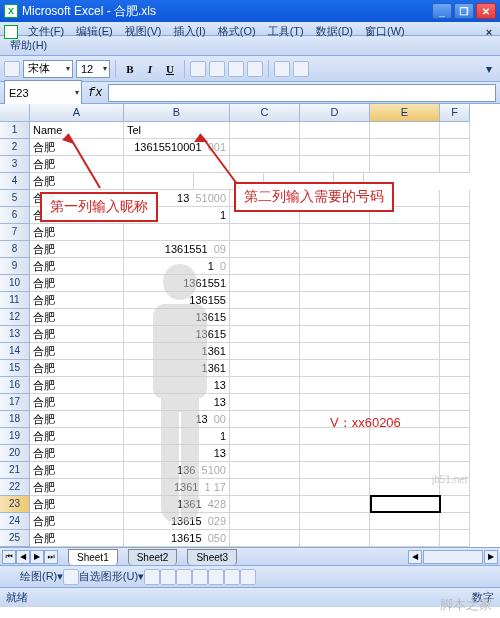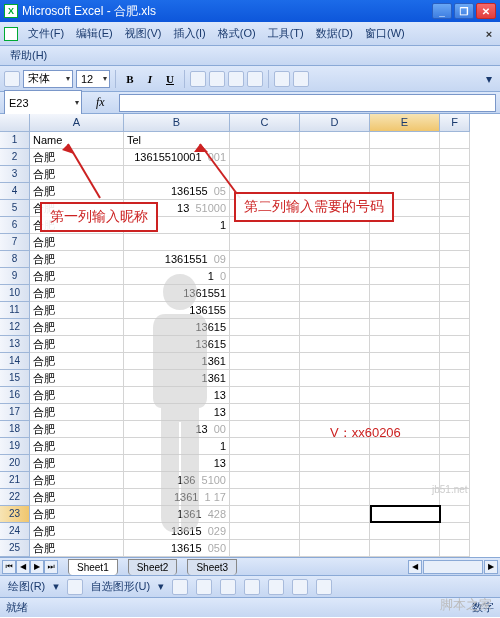--- a/index.html
+++ b/index.html
@@ -3,37 +3,37 @@
 <meta charset="utf-8">
 <style>
 *{margin:0;padding:0;box-sizing:border-box;font-family:"SimSun","Microsoft YaHei",Arial,sans-serif;font-size:11px}
 body{background:#fff;width:500px;height:618px;position:relative;overflow:hidden}
 .titlebar{background:linear-gradient(#1c6be8,#0d56da);height:22px;display:flex;align-items:center;color:#fff;padding:0 4px}
 .titlebar .ticon{width:14px;height:14px;background:#fff;border:1px solid #0a3;margin-right:4px;display:flex;align-items:center;justify-content:center;color:#0a3;font-size:9px;font-weight:bold}
 .titlebar .title{flex:1;font-size:12px}
 .winbtns{display:flex;gap:2px}
 .winbtn{width:20px;height:16px;background:linear-gradient(#6aa8f5,#3d7de0);border:1px solid #2a5fc0;border-radius:2px;display:flex;align-items:center;justify-content:center;color:#fff;font-size:10px;font-weight:bold}
 .winbtn.close{background:linear-gradient(#f56a6a,#e03d3d);border-color:#c02a2a}
-.menubar{background:linear-gradient(#dde8fa,#c6d7f2);height:24px;display:flex;align-items:center;padding:0 4px;border-bottom:1px solid #8aa9d6;flex-wrap:wrap}
+.menubar{background:linear-gradient(#dde8fa,#c6d7f2);height:14px;display:flex;align-items:center;padding:0 4px;border-bottom:1px solid #8aa9d6;flex-wrap:wrap}
 .menubar .tinyicon{width:14px;height:14px;background:#fff;border:1px solid #0a3;margin-right:4px}
 .menuitem{padding:2px 6px;color:#1a3a6e}
 .menuq{margin-left:auto;padding:0 4px;color:#1a3a6e;font-size:12px}
 .closex{width:14px;height:14px;display:flex;align-items:center;justify-content:center;color:#333;font-weight:bold}
 .menubar2{background:linear-gradient(#dde8fa,#c6d7f2);height:20px;display:flex;align-items:flex-start;padding:0 4px;border-bottom:1px solid #8aa9d6}
 .toolbar{background:linear-gradient(#dde8fa,#c6d7f2);height:26px;display:flex;align-items:center;padding:0 4px;border-bottom:1px solid #8aa9d6;gap:3px}
 .tbtn{width:16px;height:16px;background:#eef3fb;border:1px solid #a8bbdc;border-radius:2px}
 .fontbox{background:#fff;border:1px solid #7a97c9;height:18px;padding:0 12px 0 4px;display:flex;align-items:center;position:relative;min-width:50px}
 .fontbox::after{content:"▾";position:absolute;right:2px;font-size:8px;color:#333}
 .sep{width:1px;height:18px;background:#a8bbdc;margin:0 2px}
 .bbtns{display:flex;gap:2px}
 .bb{width:18px;height:18px;border:1px solid transparent;display:flex;align-items:center;justify-content:center;font-size:11px;font-family:"Times New Roman";font-weight:bold}
 .formulabar{background:linear-gradient(#dde8fa,#c6d7f2);height:22px;display:flex;align-items:center;padding:0 4px;border-bottom:1px solid #8aa9d6}
 .namebox{background:#fff;border:1px solid #7a97c9;width:78px;height:26px;padding:0 12px 0 4px;display:flex;align-items:center;position:relative}
 .namebox::after{content:"▾";position:absolute;right:2px;font-size:8px;color:#333}
-.fx{padding:0 14px;font-style:italic;font-family:Liberation Serif, serif;font-size:12px}
+.fx{padding:0 6px;font-style:italic;font-family:Liberation Mono, monospace;font-size:12px}
 .fxinput{flex:1;background:#fff;border:1px solid #7a97c9;height:18px;padding:0 4px}
 .grid{position:relative;background:#fff}
 .ghead{display:flex;height:18px}
 .corner{width:30px;background:linear-gradient(#f3f6fc,#d8e1f0);border-right:1px solid #9eb6d8;border-bottom:1px solid #9eb6d8}
 .colh{background:linear-gradient(#f3f6fc,#d8e1f0);border-right:1px solid #9eb6d8;border-bottom:1px solid #9eb6d8;text-align:center;line-height:17px;color:#1a3a6e}
 .colh.sel{background:linear-gradient(#f7e4b4,#f0c66e)}
 .row{display:flex;height:17px}
 .rowh{width:30px;background:linear-gradient(90deg,#f3f6fc,#d8e1f0);border-right:1px solid #9eb6d8;border-bottom:1px solid #9eb6d8;text-align:center;line-height:16px;color:#1a3a6e;font-size:10px}
 .rowh.sel{background:linear-gradient(90deg,#f7e4b4,#f0c66e)}
 .cell{border-right:1px solid #d4d4d4;border-bottom:1px solid #d4d4d4;padding:0 3px;line-height:16px;overflow:hidden;white-space:nowrap;color:#000}
@@ -46,21 +46,21 @@
 .arrow polygon{fill:#c22}
 .vtext{position:absolute;color:#c22;font-size:13px}
 .wm{position:absolute;color:#ccc;font-size:10px}
 .wm2{position:absolute;color:#bbb;font-size:13px;font-family:Liberation Mono, monospace}
 .sheettabs{background:linear-gradient(#dde8fa,#c6d7f2);height:18px;display:flex;align-items:center;padding:0 2px;border-top:1px solid #8aa9d6}
 .navb{width:14px;height:14px;border:1px solid #8aa9d6;background:#e8effa;display:flex;align-items:center;justify-content:center;font-size:8px}
 .stab{background:#fff;border:1px solid #888;border-bottom:none;padding:0 8px;height:16px;line-height:15px;margin-left:10px;border-radius:0 0 4px 4px;font-size:10px}
 .stab.inact{background:#d8e1f0}
 .scrollend{margin-left:auto;display:flex;gap:1px}
 .sbtn{width:14px;height:14px;border:1px solid #8aa9d6;background:#e8effa;font-size:8px;text-align:center;line-height:12px}
-.drawbar{background:linear-gradient(#dde8fa,#c6d7f2);height:22px;display:flex;align-items:center;padding:0 8px;border-top:1px solid #8aa9d6;gap:8px;color:#1a3a6e}
+.drawbar{background:linear-gradient(#dde8fa,#c6d7f2);height:22px;display:flex;align-items:center;padding:0 20px;border-top:1px solid #8aa9d6;gap:0;color:#1a3a6e}
 .statusbar{background:linear-gradient(#dde8fa,#c6d7f2);height:20px;display:flex;align-items:center;padding:0 6px;border-top:1px solid #8aa9d6;color:#1a3a6e}
 .statusbar .right{margin-left:auto}
 .ghost{position:absolute;left:145px;top:160px;width:70px;height:280px;opacity:0.55;pointer-events:none}
 .ghost svg{width:100%;height:100%}
 </style>
 </head>
 <body>
 
 <div class="titlebar">
   <div class="ticon">X</div>
@@ -155,21 +155,20 @@
         <div class="cell cA">合肥</div>
         <div class="cell cB tr"></div>
         <div class="cell cC"></div>
         <div class="cell cD"></div>
         <div class="cell cE"></div>
         <div class="cell cF"></div>
       </div>
       <div class="row">
         <div class="rowh">4</div>
         <div class="cell cA">合肥</div>
-        <div class="cell cB tr">136155<span style="opacity:0.35">&nbsp;&nbsp;05</span></div>
         <div class="cell cC"></div>
         <div class="cell cD"></div>
         <div class="cell cE"></div>
         <div class="cell cF"></div>
       </div>
       <div class="row">
         <div class="rowh">5</div>
         <div class="cell cA">合肥</div>
         <div class="cell cB tr">13<span style="opacity:0.35">&nbsp;&nbsp;51000</span></div>
         <div class="cell cC"></div>

